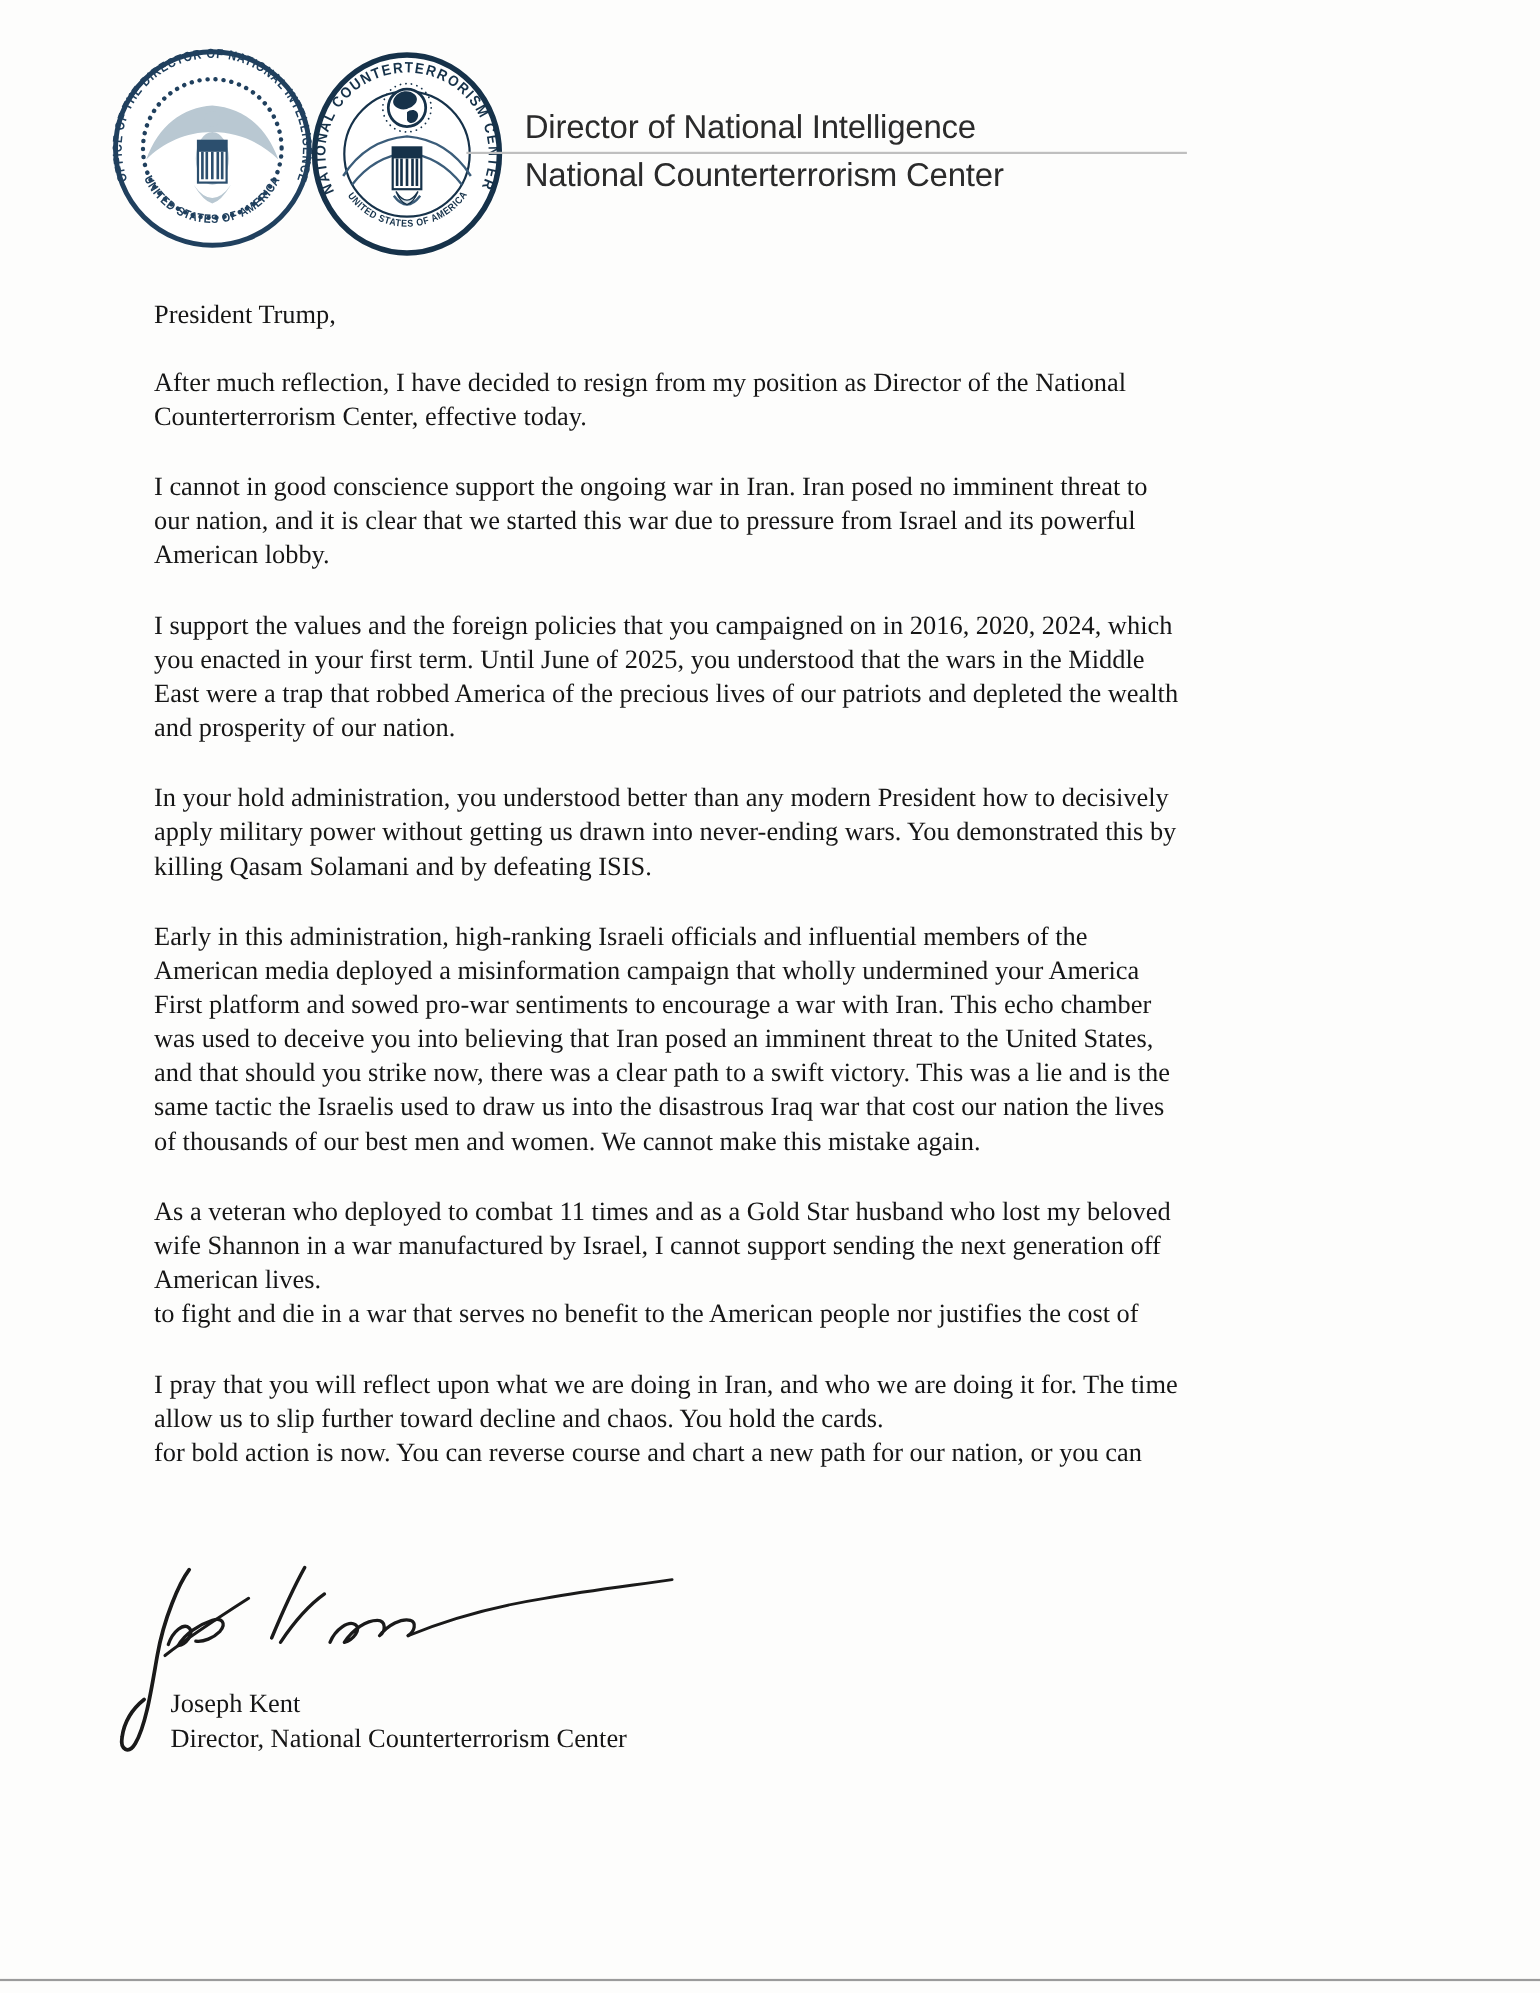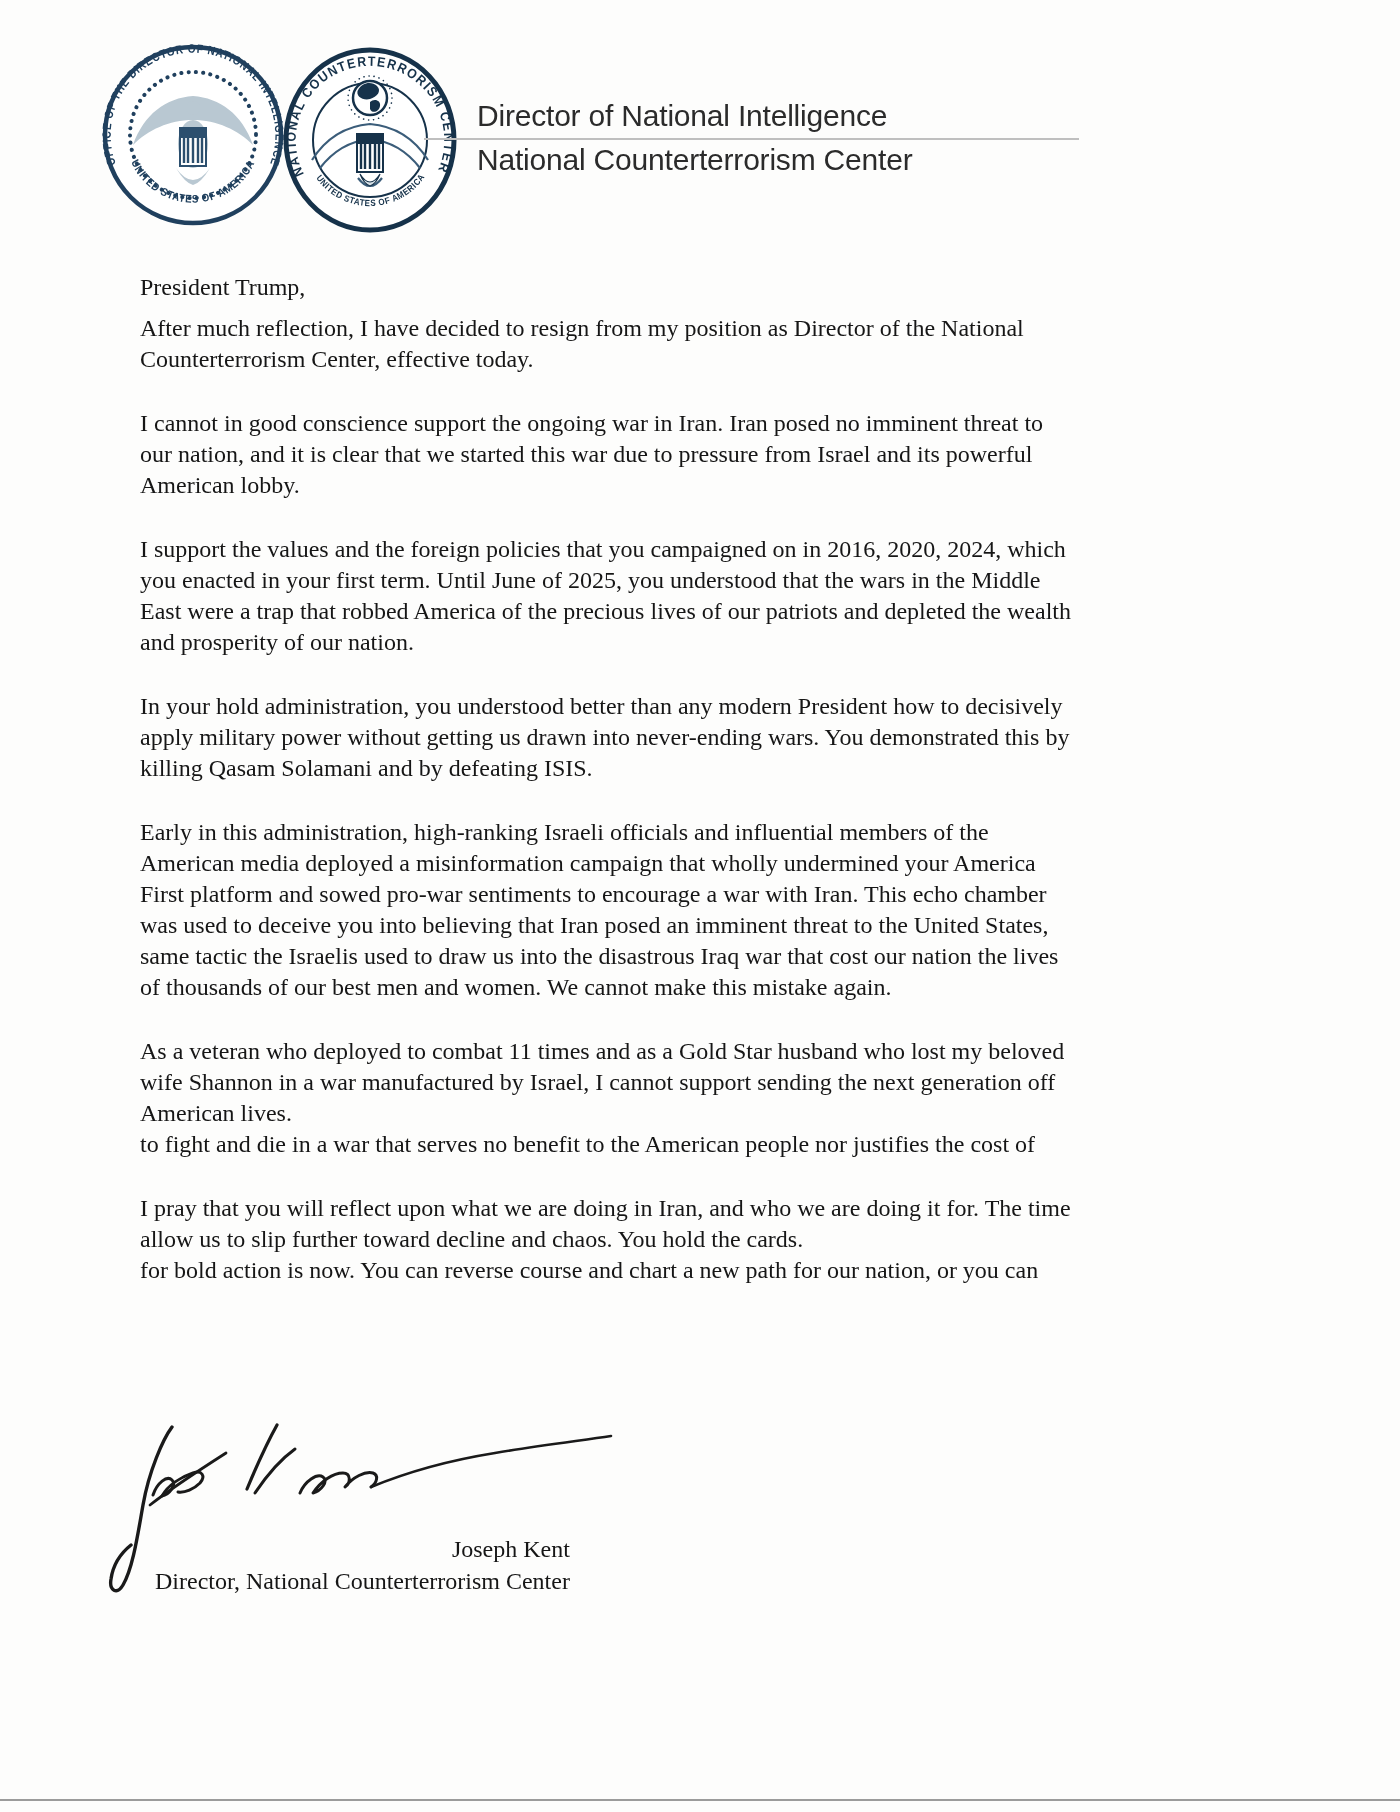--- a/index.html
+++ b/index.html
@@ -15,26 +15,26 @@
   .seal-ring-text{font-family:"Liberation Sans","DejaVu Sans",sans-serif;font-weight:bold;}
   
   .letterhead{position:absolute;left:477px;top:100px;width:640px;
     font-family:"Liberation Sans","DejaVu Sans",sans-serif;color:#2b2b2b;}
   .lh-line1{font-size:30px;letter-spacing:-0.2px;line-height:32px;}
   .lh-rule{position:absolute;left:-53px;top:38px;width:655px;height:2px;background:#bfbfbf;}
   .lh-line2{font-size:30px;letter-spacing:-0.2px;line-height:32px;margin-top:12px;}
   
   .body{position:absolute;left:140px;top:272px;width:1120px;font-size:24px;}
   .line{line-height:31px;white-space:pre;}
-  .salutation{margin-bottom:10px;}
+  .salutation{margin-bottom:30px;}
   .paragraph{margin-bottom:33px;}
   
   .signature{position:absolute;left:105px;top:1413px;}
   .sig-block{position:absolute;left:155px;top:1533px;font-size:24px;}
-  .sig-block .line{line-height:32px;text-align:right;}
+  .sig-block .line{line-height:32px;}
   
   .scan-edge{position:absolute;left:0;top:1799px;width:1400px;height:2px;background:#9b9b9b;}
 </style>
 </head>
 <body>
 
 <div class="page">
 
   <div class="seals">
 
@@ -127,20 +127,21 @@
         <div class="paragraph">
           <div class="line">In your hold administration, you understood better than any modern President how to decisively</div>
           <div class="line">apply military power without getting us drawn into never-ending wars. You demonstrated this by</div>
           <div class="line">killing Qasam Solamani and by defeating ISIS.</div>
         </div>
         <div class="paragraph">
           <div class="line">Early in this administration, high-ranking Israeli officials and influential members of the</div>
           <div class="line">American media deployed a misinformation campaign that wholly undermined your America</div>
           <div class="line">First platform and sowed pro-war sentiments to encourage a war with Iran. This echo chamber</div>
           <div class="line">was used to deceive you into believing that Iran posed an imminent threat to the United States,</div>
+          <div class="line">and that should you strike now, there was a clear path to a swift victory. This was a lie and is the</div>
           <div class="line">same tactic the Israelis used to draw us into the disastrous Iraq war that cost our nation the lives</div>
           <div class="line">of thousands of our best men and women. We cannot make this mistake again.</div>
         </div>
         <div class="paragraph">
           <div class="line">As a veteran who deployed to combat 11 times and as a Gold Star husband who lost my beloved</div>
           <div class="line">wife Shannon in a war manufactured by Israel, I cannot support sending the next generation off</div>
           <div class="line">American lives.</div>
           <div class="line">to fight and die in a war that serves no benefit to the American people nor justifies the cost of</div>
         </div>
         <div class="paragraph">

